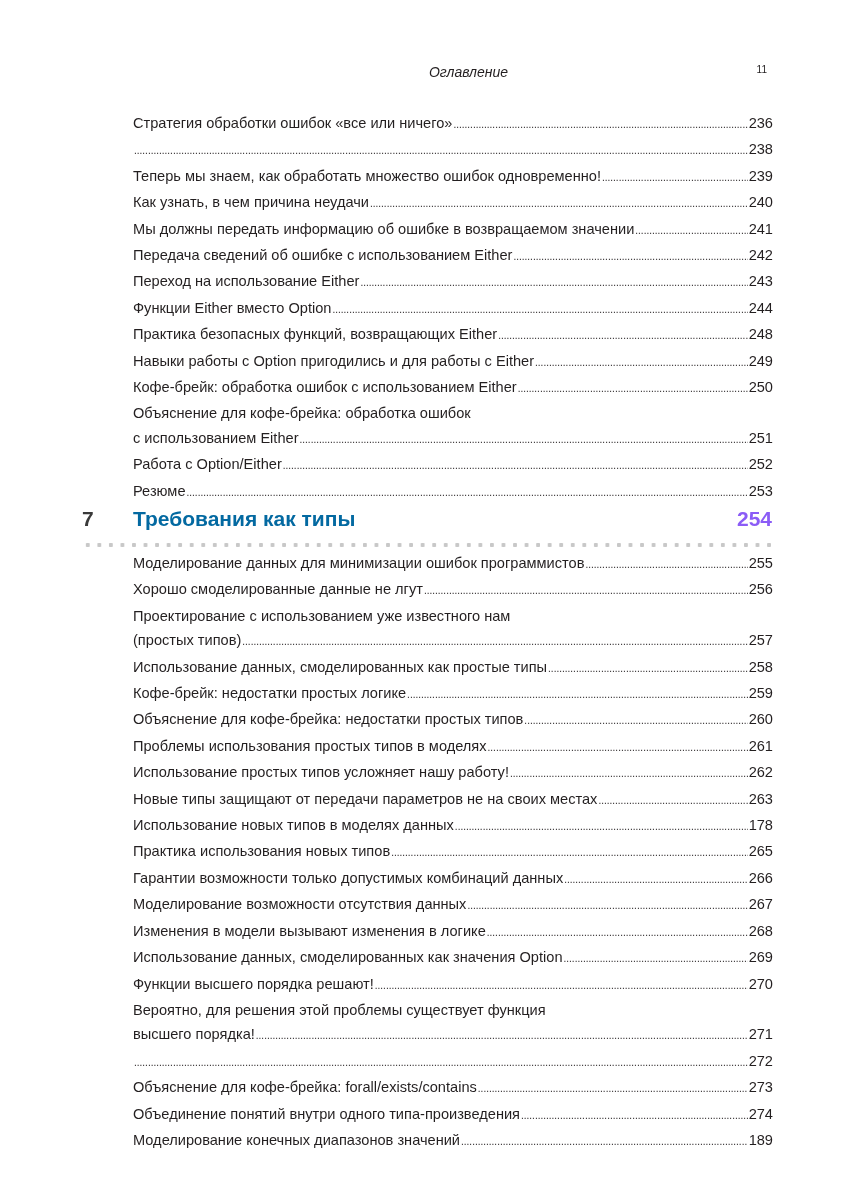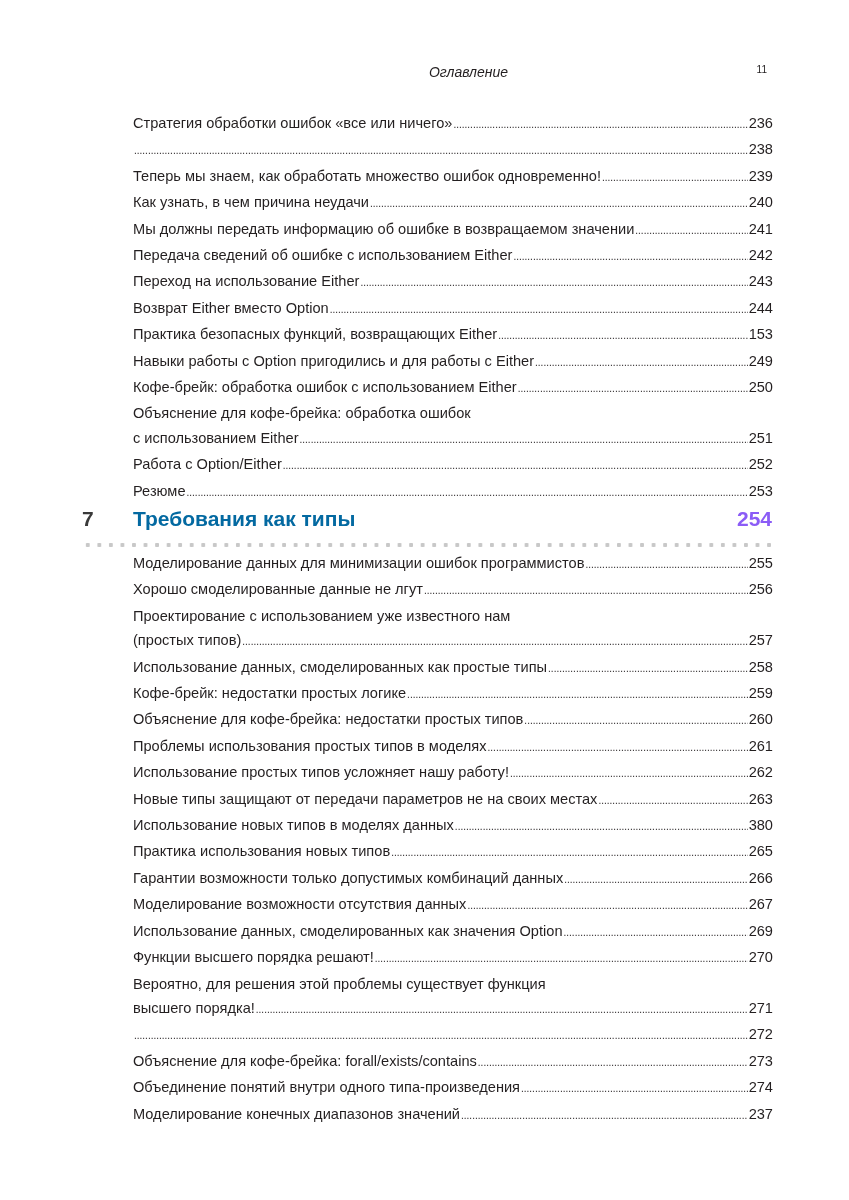--- a/index.html
+++ b/index.html
@@ -81,30 +81,30 @@
     </div>
     <div class="entry">
       <div class="row">
         <span class="title">Переход на использование Either</span>
         <span class="dots"></span>
         <span class="pg">243</span>
       </div>
     </div>
     <div class="entry">
       <div class="row">
-        <span class="title">Возврат Either вместо Option</span>
+        <span class="title">Функции Either вместо Option</span>
         <span class="dots"></span>
         <span class="pg">244</span>
       </div>
     </div>
     <div class="entry">
       <div class="row">
         <span class="title">Практика безопасных функций, возвращающих Either</span>
         <span class="dots"></span>
-        <span class="pg">153</span>
+        <span class="pg">248</span>
       </div>
     </div>
     <div class="entry">
       <div class="row">
         <span class="title">Навыки работы с Option пригодились и для работы с Either</span>
         <span class="dots"></span>
         <span class="pg">249</span>
       </div>
     </div>
     <div class="entry">
@@ -207,21 +207,21 @@
       <div class="row">
         <span class="title">Новые типы защищают от передачи параметров не на своих местах</span>
         <span class="dots"></span>
         <span class="pg">263</span>
       </div>
     </div>
     <div class="entry">
       <div class="row">
         <span class="title">Использование новых типов в моделях данных</span>
         <span class="dots"></span>
-        <span class="pg">380</span>
+        <span class="pg">178</span>
       </div>
     </div>
     <div class="entry">
       <div class="row">
         <span class="title">Практика использования новых типов</span>
         <span class="dots"></span>
         <span class="pg">265</span>
       </div>
     </div>
     <div class="entry">
@@ -233,20 +233,27 @@
     </div>
     <div class="entry">
       <div class="row">
         <span class="title">Моделирование возможности отсутствия данных</span>
         <span class="dots"></span>
         <span class="pg">267</span>
       </div>
     </div>
     <div class="entry">
       <div class="row">
+        <span class="title">Изменения в модели вызывают изменения в логике</span>
+        <span class="dots"></span>
+        <span class="pg">268</span>
+      </div>
+    </div>
+    <div class="entry">
+      <div class="row">
         <span class="title">Использование данных, смоделированных как значения Option</span>
         <span class="dots"></span>
         <span class="pg">269</span>
       </div>
     </div>
     <div class="entry">
       <div class="row">
         <span class="title">Функции высшего порядка решают!</span>
         <span class="dots"></span>
         <span class="pg">270</span>
@@ -277,16 +284,16 @@
       <div class="row">
         <span class="title">Объединение понятий внутри одного типа-произведения</span>
         <span class="dots"></span>
         <span class="pg">274</span>
       </div>
     </div>
     <div class="entry">
       <div class="row">
         <span class="title">Моделирование конечных диапазонов значений</span>
         <span class="dots"></span>
-        <span class="pg">237</span>
+        <span class="pg">189</span>
       </div>
     </div>
   </div>
 
 </body></html>

